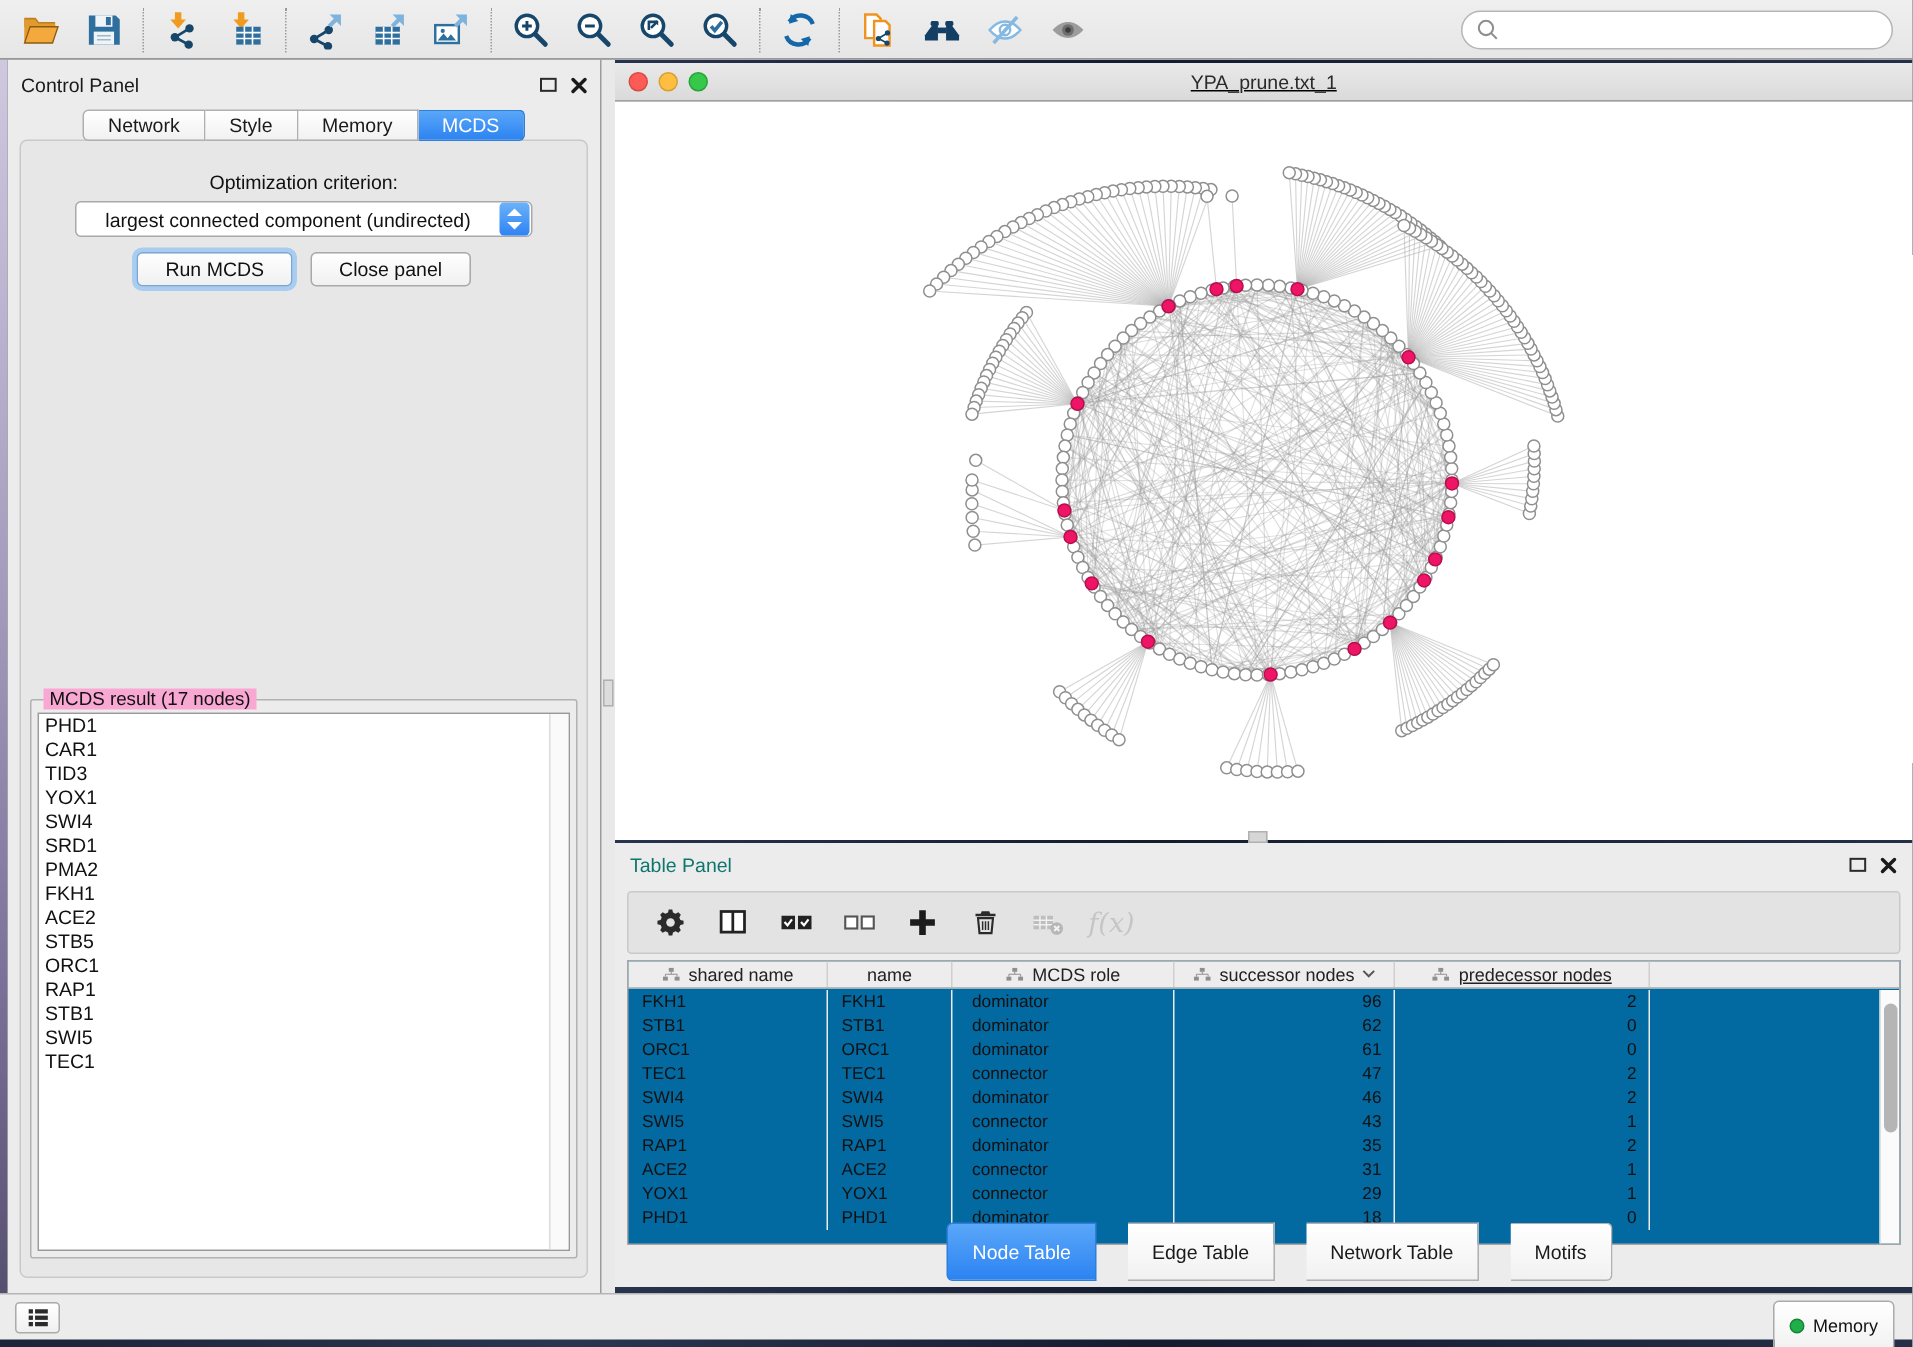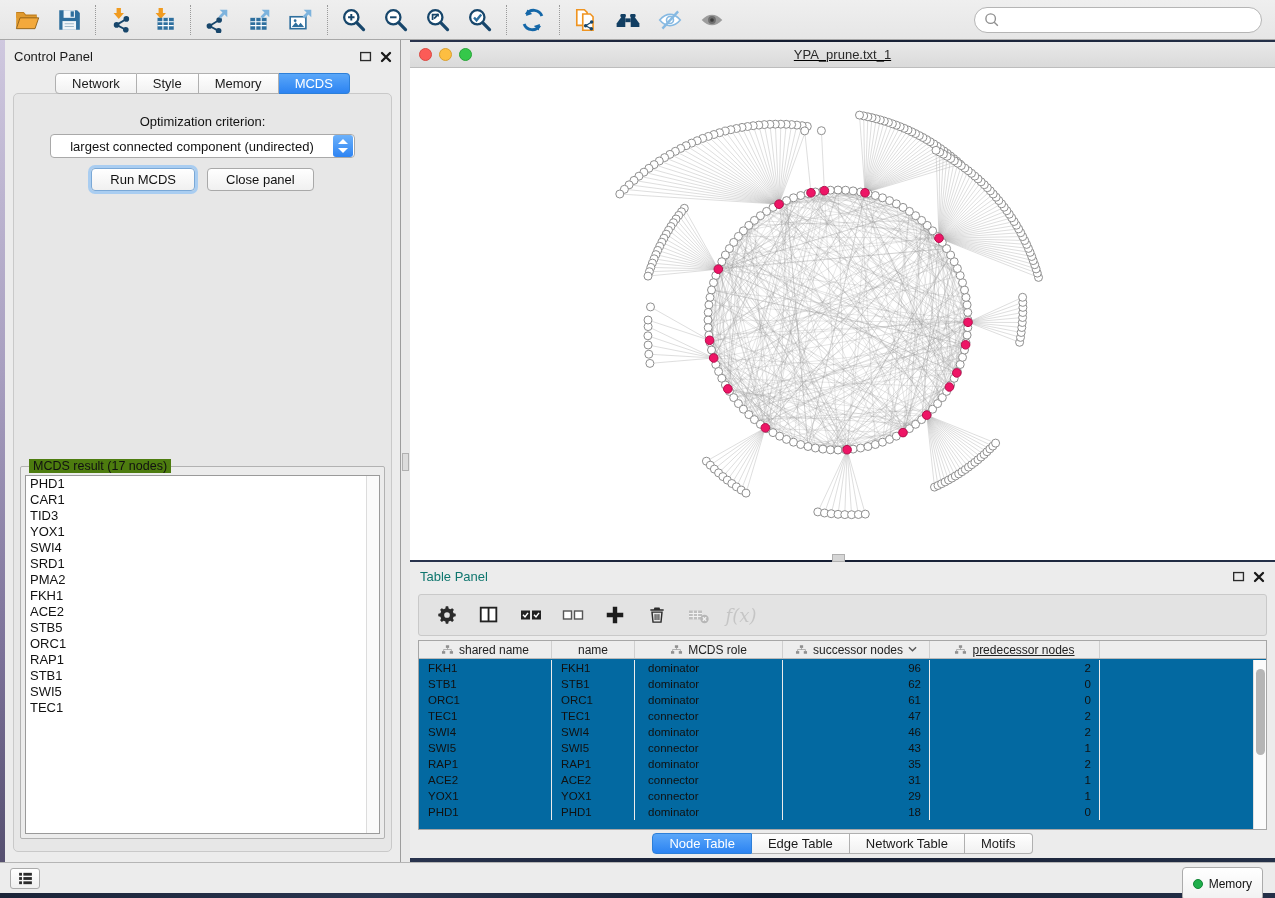--- a/index.html
+++ b/index.html
@@ -44,21 +44,21 @@
   .dd-stepper { width:20px; height:22px; border-radius:3px; background:linear-gradient(#6cb1fa,#2e84f3);
     margin-right:1px; position:relative; }
   .dd-stepper:before { content:""; position:absolute; left:5px; top:4px; border:5px solid transparent; border-bottom:5px solid #fff; border-top:none; }
   .dd-stepper:after  { content:""; position:absolute; left:5px; bottom:4px; border:5px solid transparent; border-top:5px solid #fff; border-bottom:none; }
   .btn-row { position:absolute; left:0; right:0; top:74px; display:flex; justify-content:center; gap:12px; }
   .btn { height:23px; padding:0 18px; background:linear-gradient(#ffffff,#f0f0f0); border:1px solid #a9a9a9;
     border-radius:4px; font-size:13px; color:#111; display:flex; align-items:center; }
   .btn.focus { box-shadow:0 0 0 3px #a9cdf1; border-color:#7aa8d6; }
   .mcds-box { position:absolute; left:6px; right:6px; top:372px; bottom:12px; border:1px solid #b2b2b2;
     border-radius:2px; background:#ececec; }
-  .mcds-legend { position:absolute; left:8px; top:-8px; background:#4d7c0f; padding:0 4px; font-size:12.5px; color:#111; }
+  .mcds-legend { position:absolute; left:8px; top:-8px; background:#f9a8d4; padding:0 4px; font-size:12.5px; color:#111; }
   .mcds-list { position:absolute; left:4px; right:4px; top:8px; bottom:4px; background:#fff;
     border:1px solid #9a9a9a; overflow:hidden; }
   .mcds-scroll { position:absolute; right:0; top:0; bottom:0; width:13px; background:#fafafa; border-left:1px solid #dcdcdc; }
   .mcds-item { font-size:13px; color:#111; line-height:16px; padding-left:4px; }
 
   
   .v-splitter { position:absolute; left:400px; top:40px; width:10px; height:822px; background:#e9e9e9; border-left:1px solid #9c9c9c; }
   .v-handle { position:absolute; left:1px; top:413px; width:7px; height:18px; background:#dcdcdc; border:1px solid #b0b0b0; }
   .h-handle { position:absolute; left:832px; top:554px; width:13px; height:8px; background:#d6d6d6; border:1px solid #b0b0b0; }
 
@@ -88,21 +88,21 @@
   .tbl-head { display:flex; height:18px; background:#ededed; border-bottom:1px solid #b9b9b9; }
   .th { display:flex; align-items:center; justify-content:center; gap:5px; font-size:12px; color:#222;
     border-right:1px solid #cfcfcf; height:100%; }
   .tbl-body { position:absolute; left:0; right:13px; top:19px; bottom:0; overflow:hidden; }
   .tr { display:flex; height:16px; }
   .td { font-size:11.5px; color:#111; border-right:1px solid #ececec; height:100%; display:flex; align-items:center; }
   .td.left { padding-left:9px; } .td.role { padding-left:13px; } .td.num { justify-content:flex-end; padding-right:8px; }
   .tbl-scroll { position:absolute; right:0; top:19px; bottom:0; width:13px; background:#fbfbfb; border-left:1px solid #e0e0e0; }
   .tbl-thumb { position:absolute; left:2px; top:9px; width:9px; height:86px; background:#b5b5b5; border-radius:5px; }
   .tp-tabs { position:absolute; left:0; right:0; bottom:4px; display:flex; justify-content:center; }
-  .tp-tabs .tab { height:21px; }
+  .tp-tabs .tab { height:39px;margin-left:21px; }
 
   
   .status-bar { position:absolute; left:0; top:862px; width:1275px; height:31px; background:#ececec; border-top:1px solid #b5b5b5; }
   .st-left-btn { position:absolute; left:10px; top:5px; width:30px; height:21px; background:linear-gradient(#fff,#f0f0f0);
     border:1px solid #ababab; border-radius:3px; display:flex; align-items:center; justify-content:center; }
   .memory-btn { position:absolute; right:12px; top:4px; height:34px; padding:0 10px; background:linear-gradient(#fff,#f1f1f1);
     border:1px solid #ababab; border-radius:4px; display:flex; align-items:center; gap:6px; }
   .mem-dot { width:10px; height:10px; border-radius:50%; background:#1fae4a; border:1px solid #128636; }
   .memory-btn span { font-size:12px; color:#111; }
 </style>

